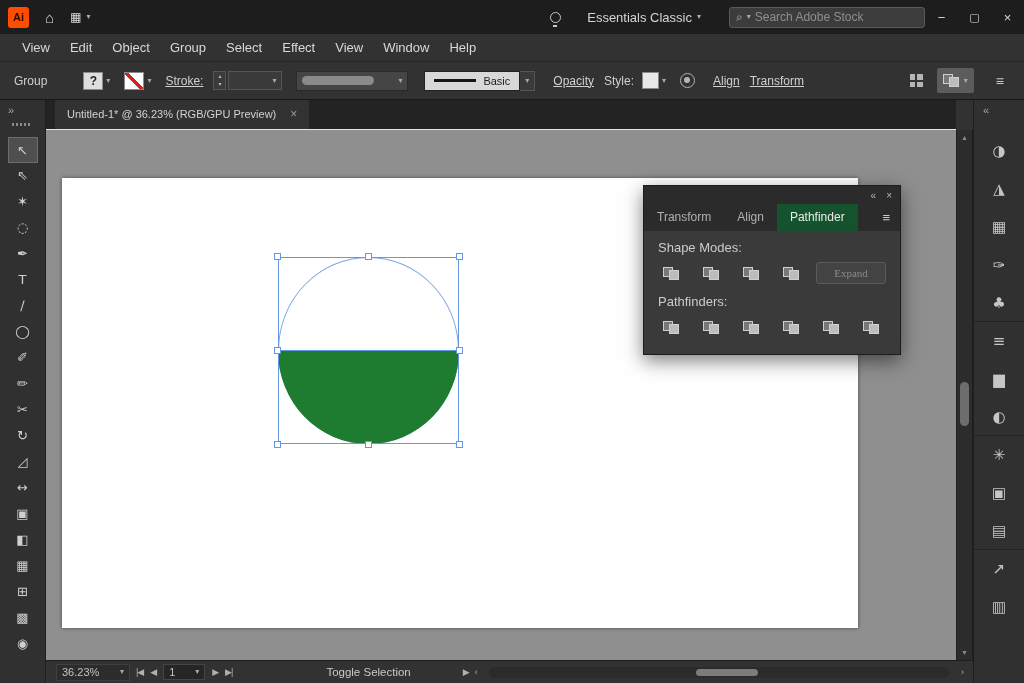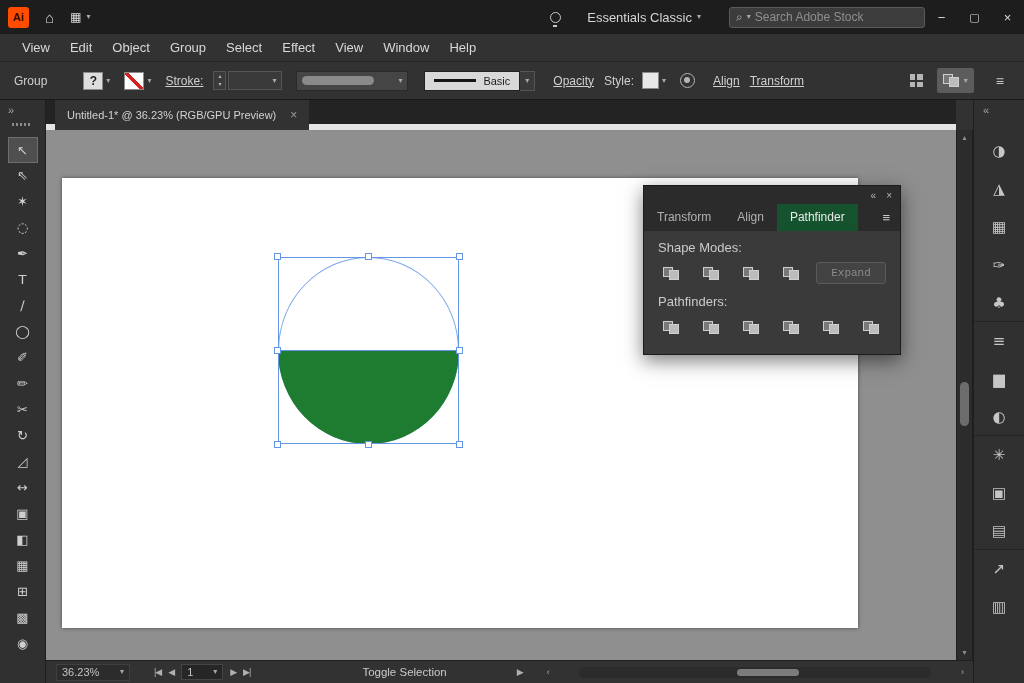--- a/index.html
+++ b/index.html
@@ -80,21 +80,21 @@
   .cb-spacer { flex: 1; }
   .gridicon { width: 13px; height: 13px; position: relative; background: #b5b5b5; margin-right: 14px; }
   .gridicon::before { content: ""; position: absolute; left: 5.5px; top: 0; width: 2px; height: 13px; background: #323232; }
   .gridicon::after { content: ""; position: absolute; top: 5.5px; left: 0; height: 2px; width: 13px; background: #323232; }
   .hl-btn { background: #5c5c5c; border-radius: 2px; height: 25px; display: flex;
     align-items: center; gap: 4px; padding: 0 6px; margin-right: 22px; }
   .burger { font-size: 14px; color: #c8c8c8; margin-right: 6px; }
 
   
   #tabbar { position: absolute; top: 100px; left: 46px; right: 68px; height: 30px;
-    background: #232323; border-bottom: 6px solid #e5e5e5; display: flex; }
+    background: #232323; border-bottom: 1px solid #e5e5e5; display: flex; align-items: flex-end; }
   .doc-tab { margin-left: 9px; height: 30px; background: #323232; color: #d2d2d2;
     font-size: 11px; display: flex; align-items: center; gap: 14px; padding: 0 12px; }
   .tab-close { color: #9c9c9c; font-size: 12px; }
 
   
   #toolbar { position: absolute; top: 100px; left: 0; bottom: 0; width: 46px;
     background: #303030; border-right: 1px solid #1e1e1e; z-index: 30; }
   .tb-head { height: 38px; padding: 3px 0 0 8px; }
   .tb-head .collapse { color: #a5a5a5; font-size: 11px; }
   .grip { display: block; width: 20px; height: 3px; margin: 6px 0 0 4px;
@@ -153,26 +153,26 @@
   .pf-row { display: flex; align-items: center; margin-bottom: 10px; }
   .pf-btns { display: flex; gap: 14px; }
   .pf-btn { width: 26px; height: 22px; background: transparent; border: none;
     display: flex; align-items: center; justify-content: center; padding: 0; }
   .pf-icon { position: relative; width: 17px; height: 13px; display: inline-block; }
   .pf-icon i { position: absolute; width: 10px; height: 10px; border: 1px solid #cfcfcf; }
   .pf-icon i.i1 { left: 0; top: 0; background: #787878; }
   .pf-icon i.i2 { left: 6px; top: 3px; background: #bcbcbc; }
   .expand-btn { margin-left: auto; width: 70px; height: 22px; background: #434343;
     border: 1px solid #5b5b5b; border-radius: 3px; color: #8b8b8b; font-size: 11px;
-    font-family: Liberation Mono, monospace; }
+    font-family: Liberation Serif, serif; }
 
   
   #statusbar { position: absolute; left: 46px; right: 51px; bottom: 0; height: 23px;
     background: #323232; border-top: 1px solid #1f1f1f; display: flex; align-items: center;
-    padding: 0 10px; gap: 24px; font-size: 11px; color: #c4c4c4; }
+    padding: 0 10px; gap: 6px; font-size: 11px; color: #c4c4c4; }
   .zoom { width: 74px; height: 17px; background: #2c2c2c; border: 1px solid #3f3f3f; }
   .nav { display: flex; align-items: center; gap: 7px; }
   .nav-ic { color: #b0b0b0; font-size: 9px; letter-spacing: -1px; }
   .ab { width: 42px; height: 16px; background: #262626; border: 1px solid #454545; }
   .status-text { margin-left: 88px; font-size: 11.5px; color: #c9c9c9; }
   .st-play { margin-left: 46px; }
   .hscroll { flex: 1; height: 11px; background: #2b2b2b; border-radius: 5px; margin: 0 6px;
     position: relative; }
   .hthumb { position: absolute; left: 45%; top: 2px; width: 62px; height: 7px;
     background: #7c7c7c; border-radius: 4px; }

